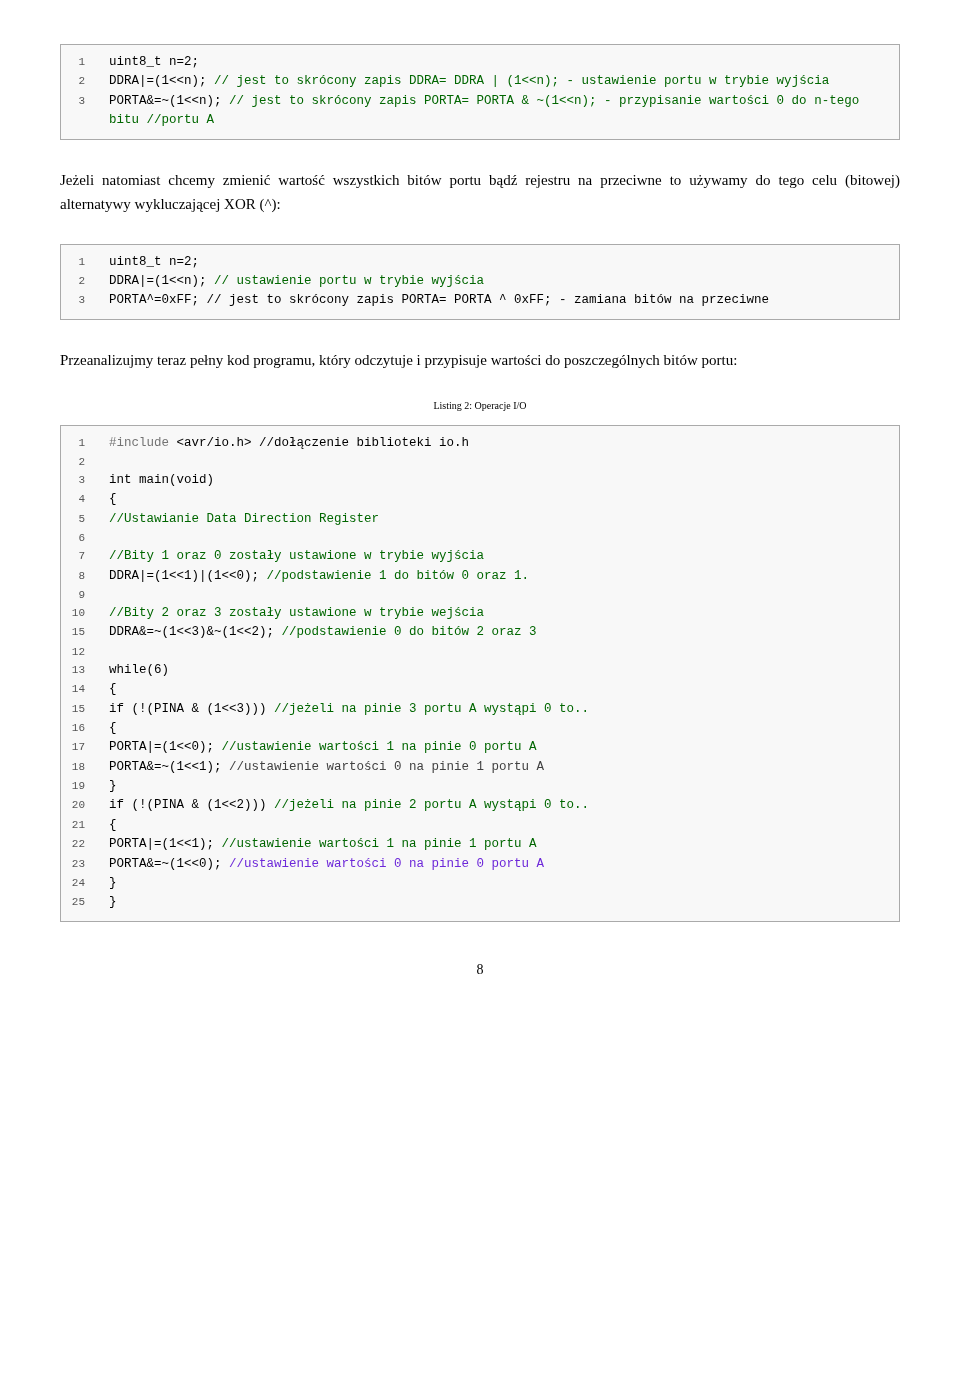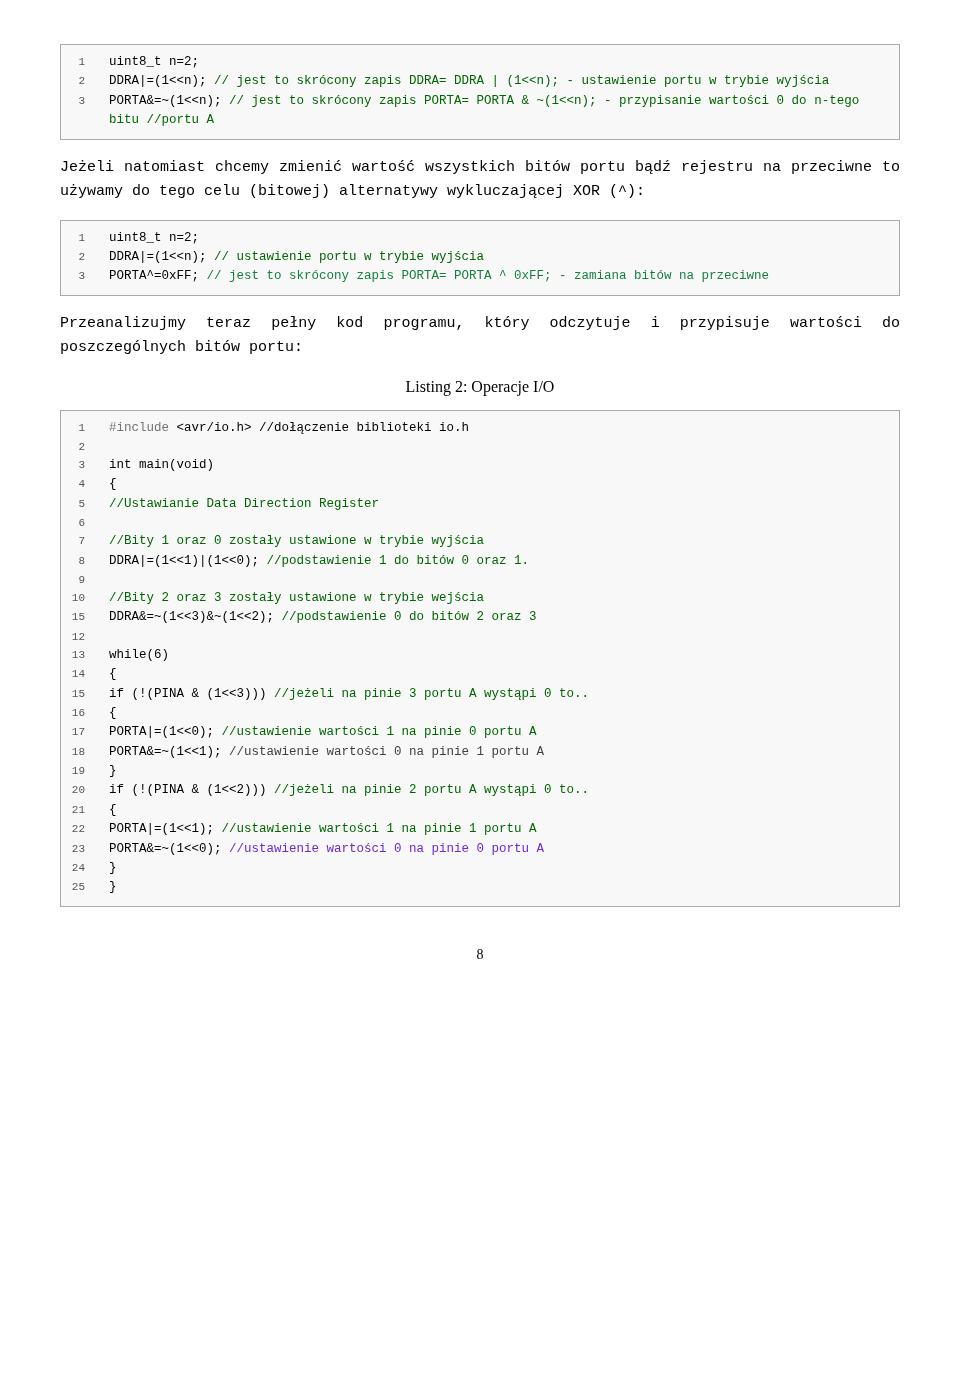--- a/index.html
+++ b/index.html
@@ -44,30 +44,30 @@
       font-size: 11px;
       padding-top: 1px;
     }
 
     .line-code {
       flex: 1;
       margin-left: 16px;
     }
 
     .prose {
-      font-family: Liberation Mono, monospace;
+      font-family: Liberation Serif, serif;
       font-size: 15px;
       line-height: 1.6;
-      margin: 16px 0;
+      margin: 28px 0;
       text-align: justify;
     }
 
     .listing-caption {
       text-align: center;
-      font-size: 16px;
+      font-size: 10px;
       margin: 18px 0 6px 0;
       font-family: 'Times New Roman', Times, serif;
     }
 
     .page-number {
       text-align: center;
       margin-top: 40px;
       font-size: 14px;
       font-family: 'Times New Roman', Times, serif;
     }
@@ -98,21 +98,21 @@
       <div class="line">
         <span class="line-num">1</span>
         <span class="line-code">uint8_t n=2;</span>
       </div>
       <div class="line">
         <span class="line-num">2</span>
         <span class="line-code">DDRA|=(1&lt;&lt;n); <span style="color:#006600">// ustawienie portu w trybie wyjścia</span></span>
       </div>
       <div class="line">
         <span class="line-num">3</span>
-        <span class="line-code">PORTA^=0xFF; <span style="color:#15803d">// jest to skrócony zapis PORTA= PORTA ^ 0xFF; - zamiana bitów na przeciwne</span></span>
+        <span class="line-code">PORTA^=0xFF; <span style="color:#000000">// jest to skrócony zapis PORTA= PORTA ^ 0xFF; - zamiana bitów na przeciwne</span></span>
       </div>
     </div>
 
   <p class="prose">Przeanalizujmy teraz pełny kod programu, który odczytuje i przypisuje wartości do poszczególnych bitów portu:</p>
 
   <div class="listing-caption">Listing 2: Operacje I/O</div>
 
   <div class="code-block" id="cb3">
       <div class="line">
         <span class="line-num">1</span>

